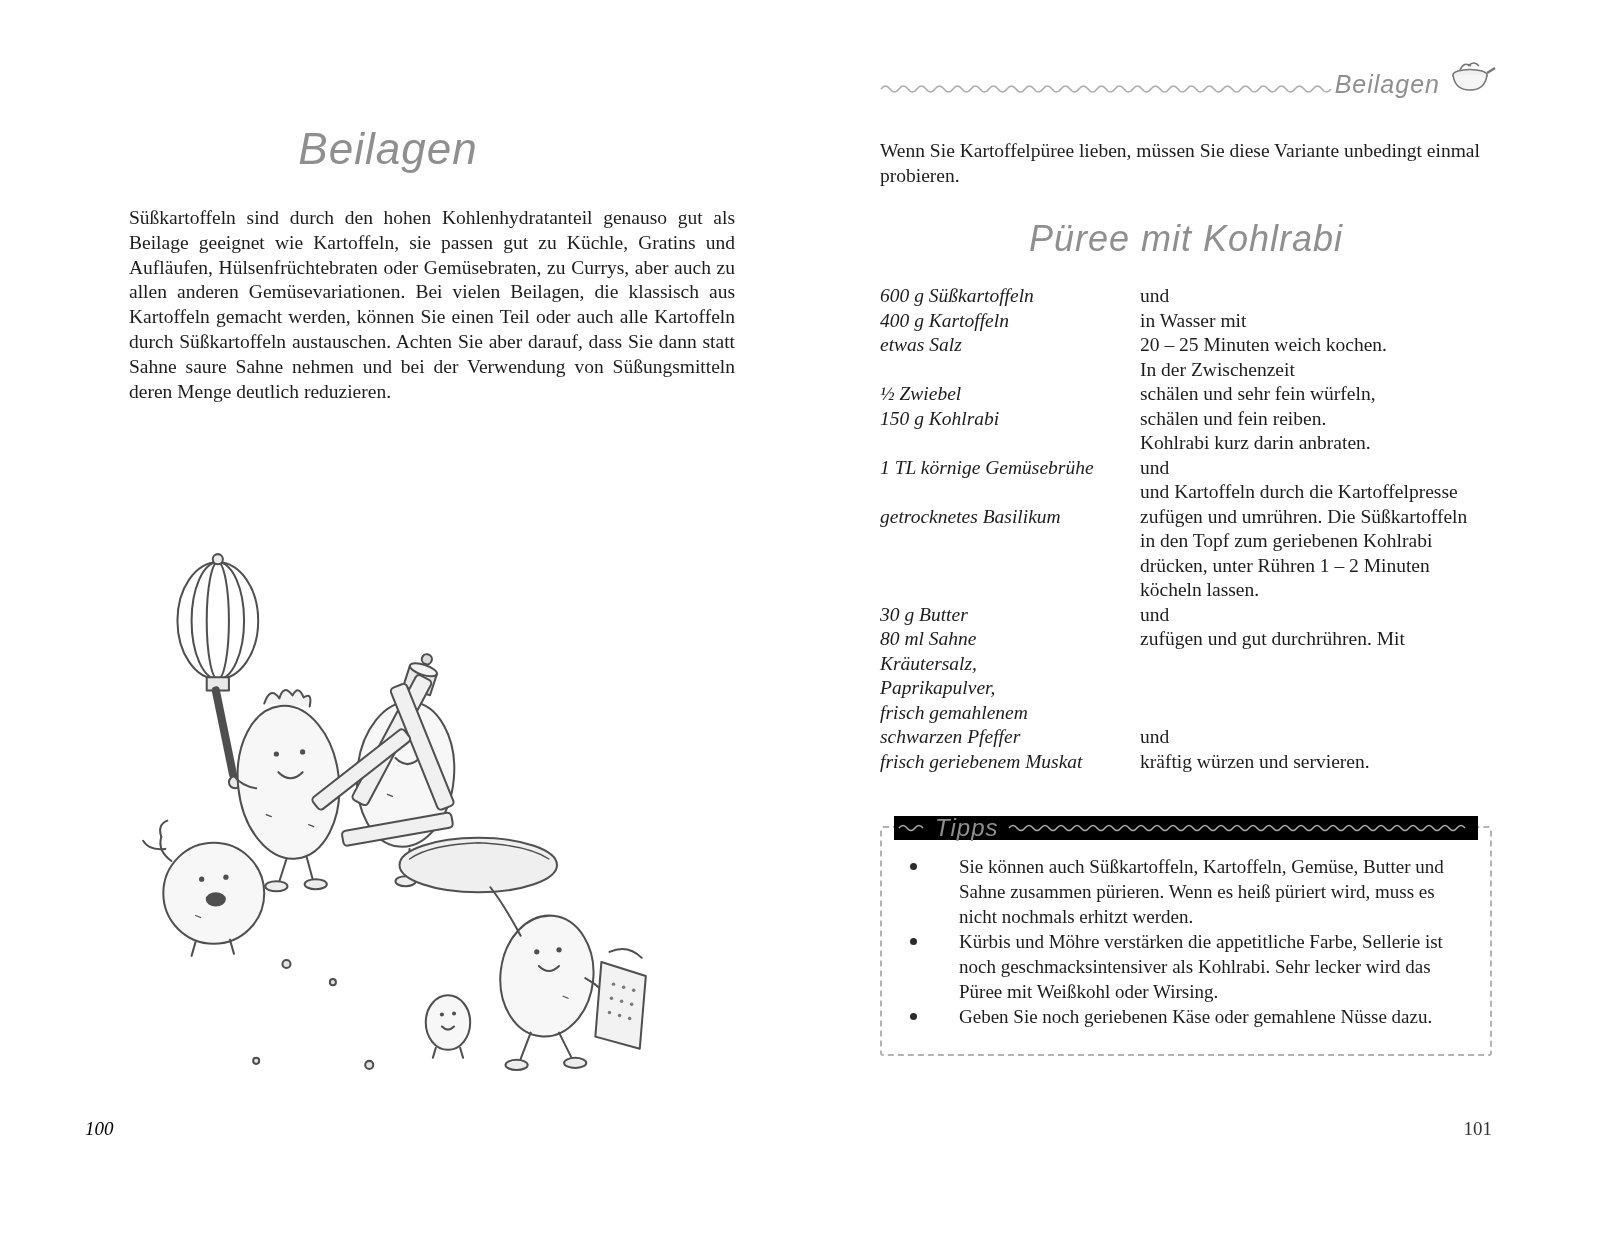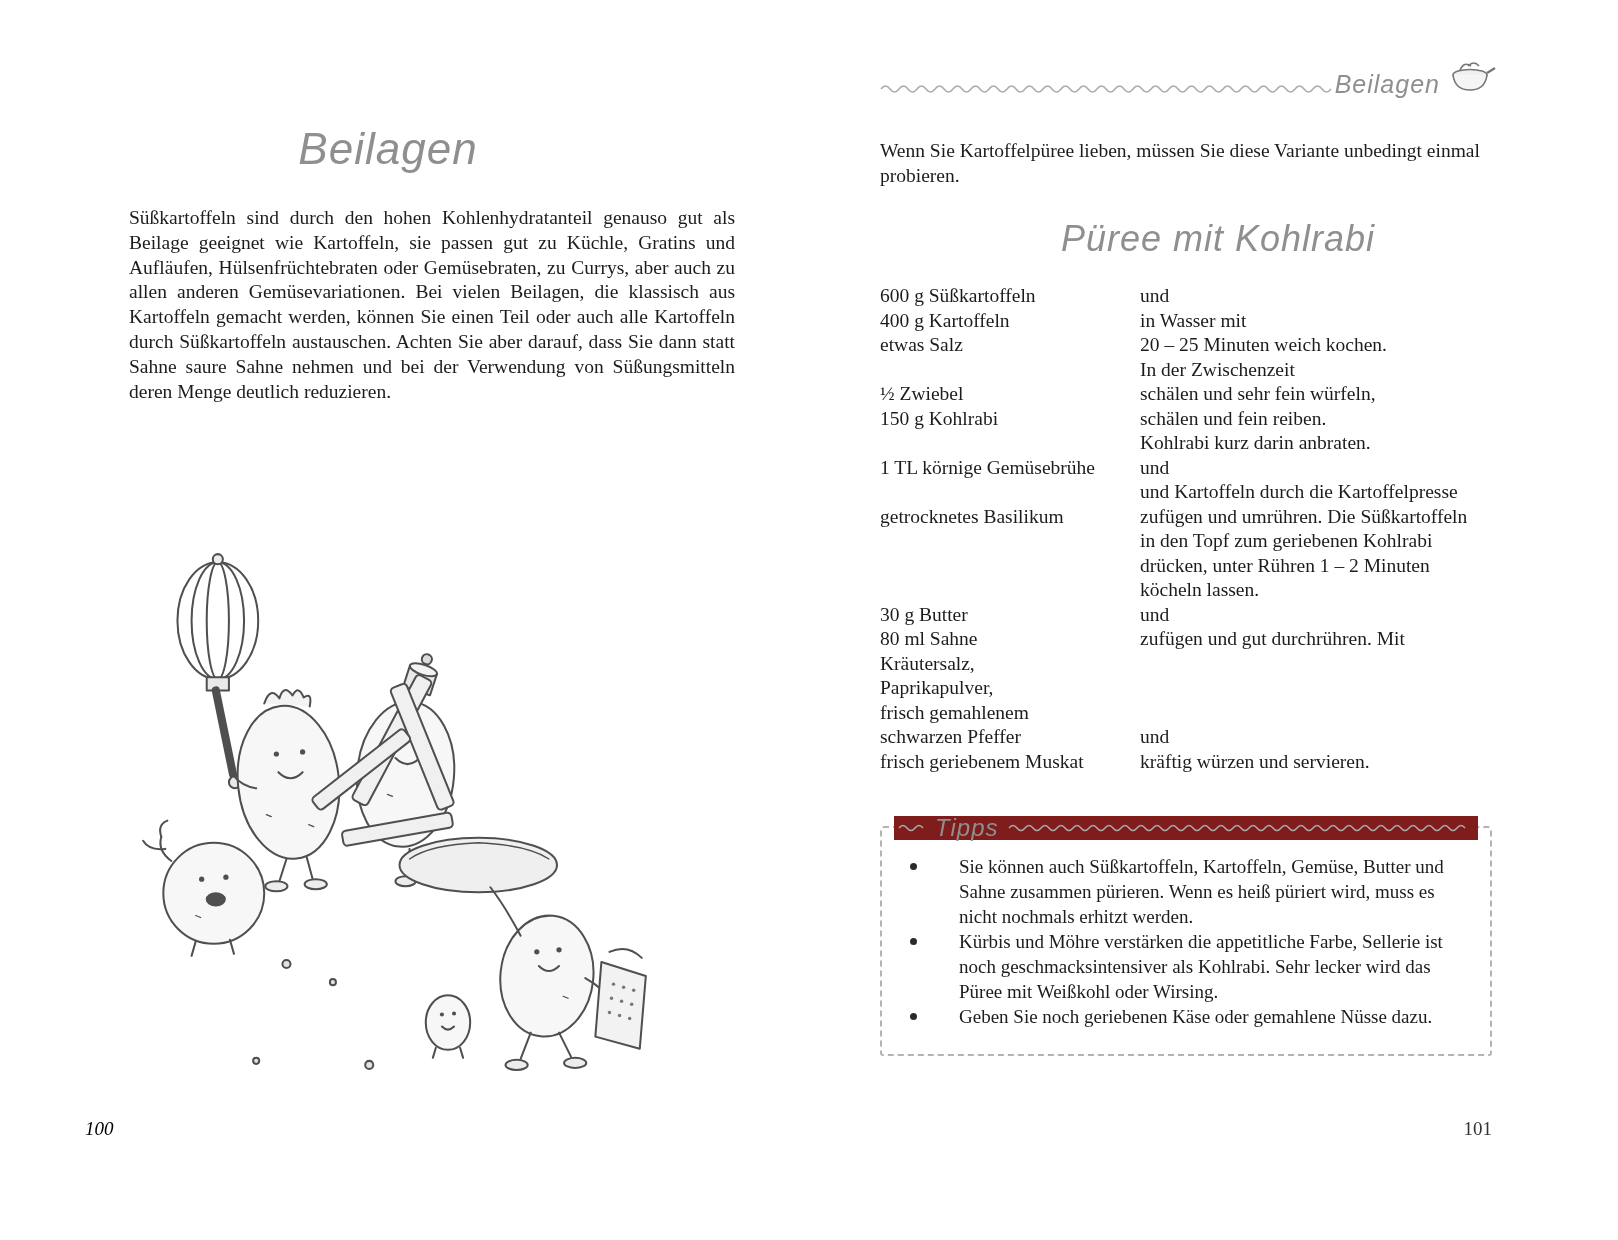--- a/index.html
+++ b/index.html
@@ -17,34 +17,34 @@
   .page-title-left { left:85px; top:124px; width:606px; text-align:center; font-size:44px; }
   .intro-left { left:85px; top:206px; width:606px; font-size:19.5px; line-height:24.8px; text-align:justify;margin-left:44px; }
   .illustration { left:135px; top:540px; width:525px; height:535px; }
   .pn-left { left:85px; top:1118px; font-size:19px; font-style:italic; color:#000000; }
   
   .hdr-wave { left:880px; top:82px; }
   .chapter-label { left:1330px; top:70px; width:110px; text-align:right; font-size:25px; }
   .hdr-icon { left:1448px; top:58px; }
   
   .intro-right { left:880px; top:138px; width:612px; font-size:19.5px; line-height:25px; }
-  .recipe-title { left:912px; top:218px; width:612px; text-align:center; font-size:36px; }
+  .recipe-title { left:880px; top:218px; width:612px; text-align:center; font-size:36px; }
   .recipe-table { left:880px; top:284px; width:612px; }
   .recipe-row { display:flex; font-size:19.5px; line-height:24.5px; }
-  .ing { flex:none; width:260px; }
+  .ing { flex:none; width:260px; font-style:italic; }
   .inst { flex:1; }
   
   .tips-box {
     left:880px; top:826px; width:612px; min-height:230px;
     border:2px dashed #b3b3b3; border-radius:3px;
     padding:26px 18px 16px 26px;
   }
   .tips-label-strip {
     position:absolute; top:-12px; left:12px; right:12px; height:24px;
-    background:#7f1d1d; display:flex; align-items:center; gap:10px; padding:0 4px;
+    background:#000000; display:flex; align-items:center; gap:10px; padding:0 4px;
   }
   .tips-title { font-size:24px; }
   .tip-item { display:flex; font-size:19px; line-height:25px; }
   .bullet { flex:none; width:7px; height:7px; border-radius:50%; background:#2a2a2a; margin:9px 14px 0 2px; }
   .tip-text { flex:1;margin-left:28px; }
   .pn-right { left:880px; top:1118px; width:612px; text-align:right; font-size:19px; color:#333; }
   svg.wave path { stroke:#ababab; stroke-width:1.5; fill:none; }
   .sketch { stroke:#4f4f4f; stroke-width:2; fill:none; stroke-linecap:round; stroke-linejoin:round; }
 </style>
 </head>

